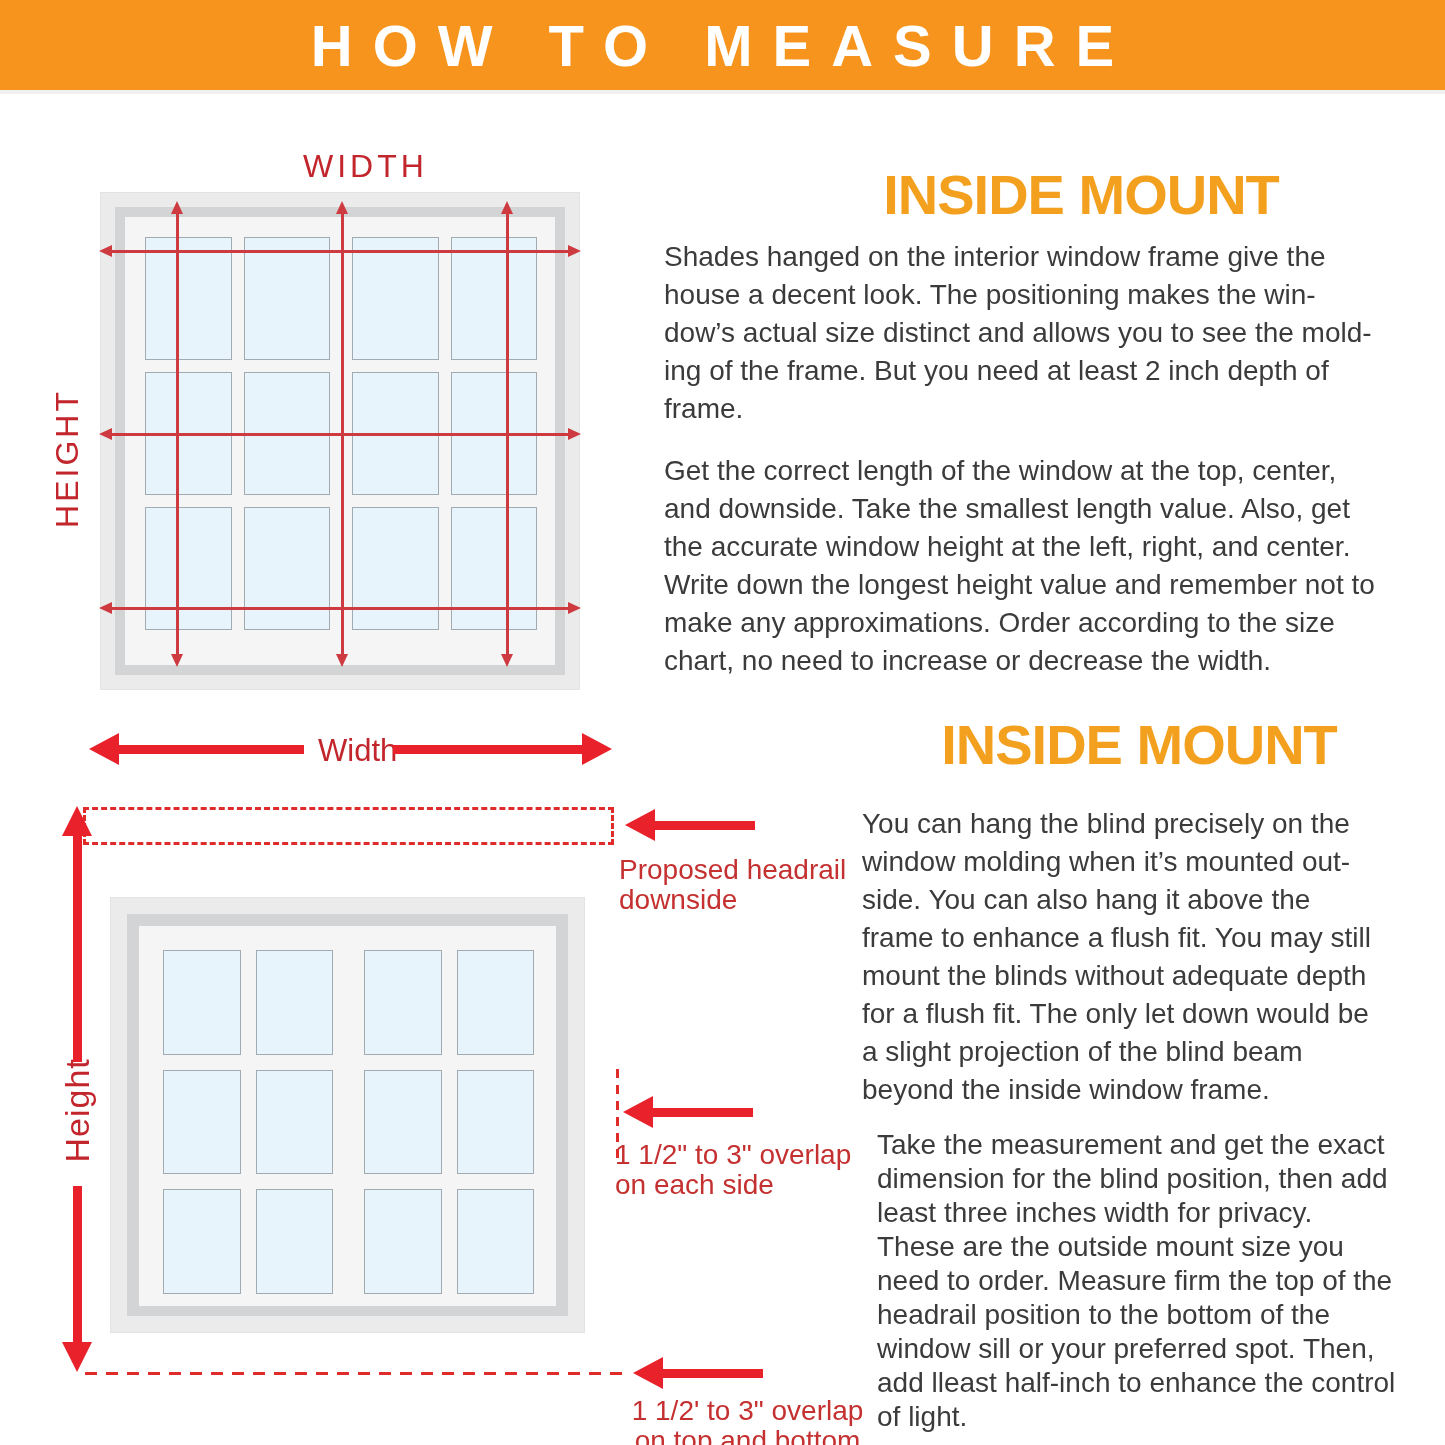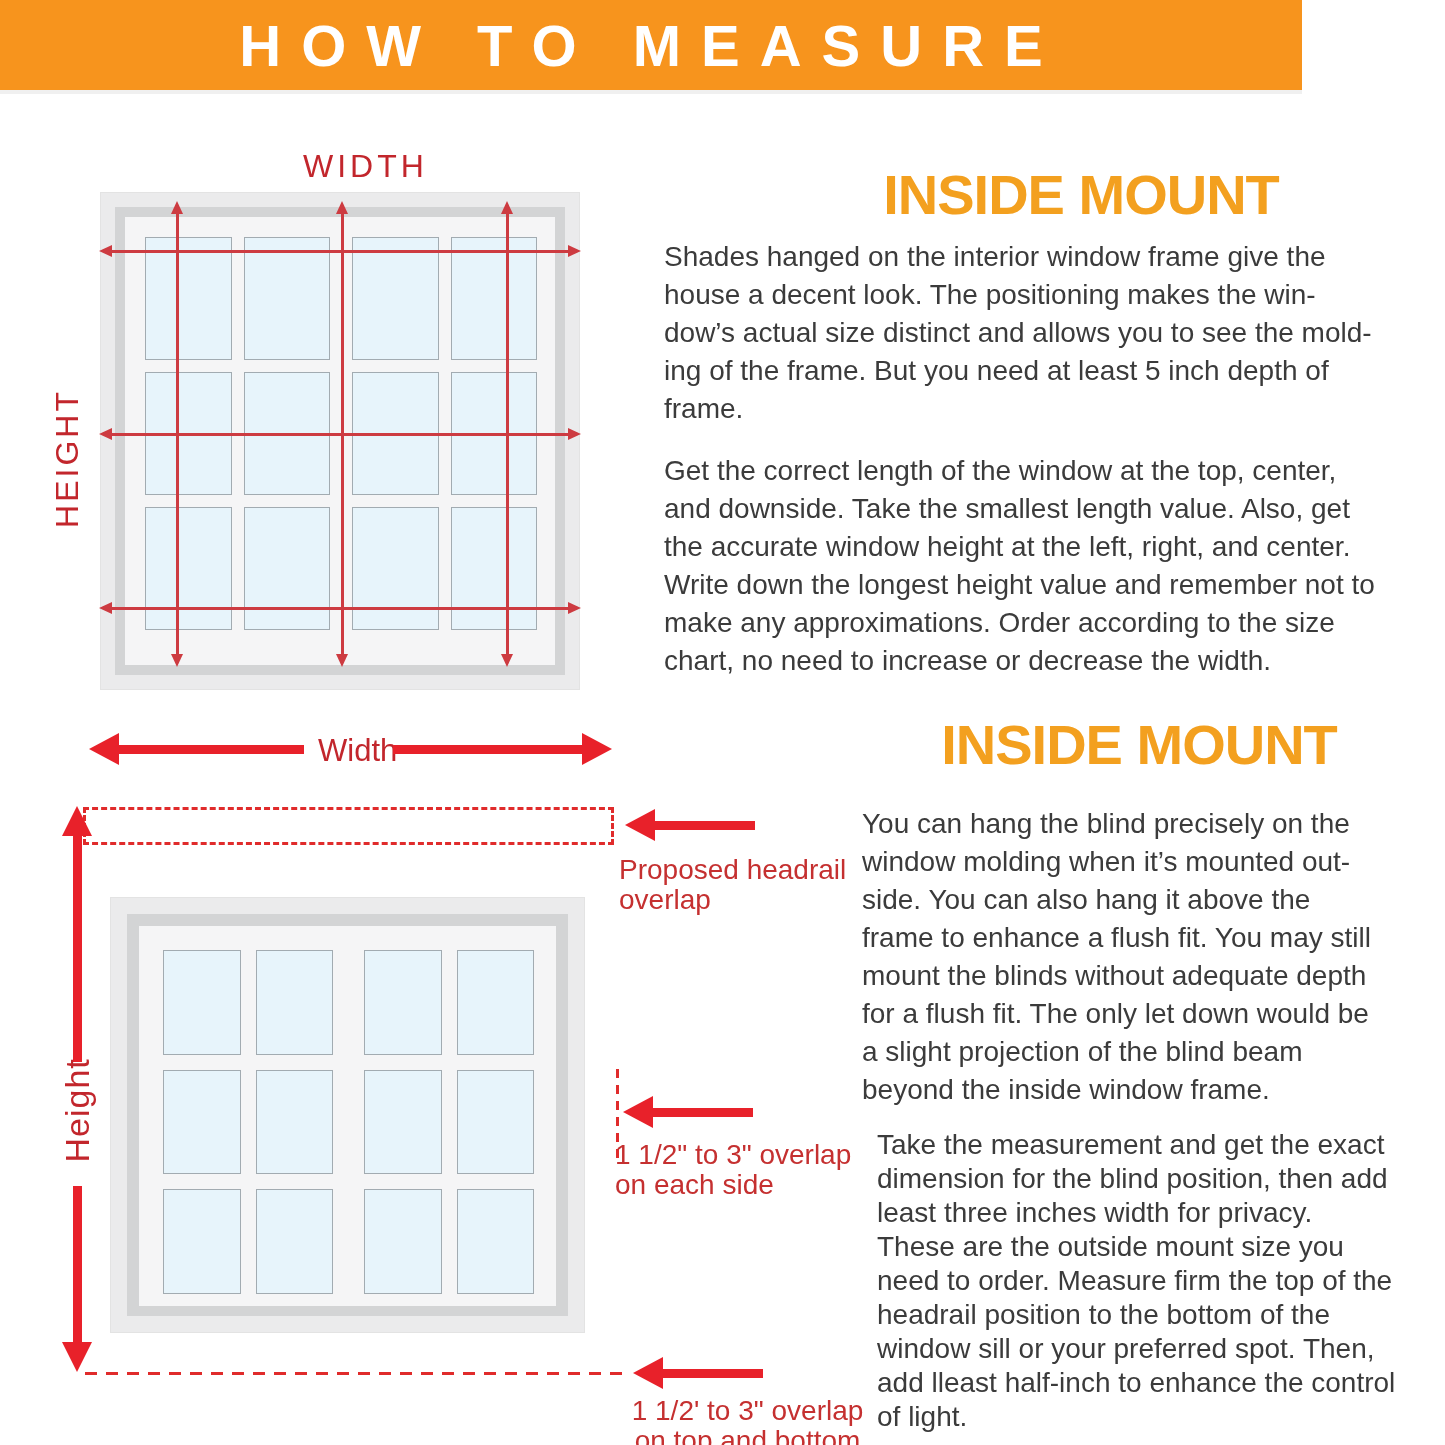--- a/index.html
+++ b/index.html
@@ -1,21 +1,21 @@
 <!DOCTYPE html>
 <html><head>
 <meta charset="utf-8">
 <style>
   html,body{margin:0;padding:0;background:#ffffff;}
   #stage{
     position:relative;width:1445px;height:1445px;background:#ffffff;overflow:hidden;
     font-family:"Liberation Sans","DejaVu Sans",sans-serif;color:#3b3b3b;
   }
   
-  .banner{position:absolute;left:0;top:0;width:1302px;height:90px;background:#f7941d;
+  .banner{position:absolute;left:0;top:0;width:1445px;height:90px;background:#f7941d;
           display:flex;align-items:center;justify-content:center;border-bottom:4px solid #f0f0f0;}
   .banner h1{margin:0;color:#ffffff;font-size:58px;font-weight:bold;
              letter-spacing:20px;white-space:nowrap;}
   
   .crimson{color:#c2262c;}
   .rot{transform:rotate(-90deg);transform-origin:center center;}
   .lbl{position:absolute;white-space:pre;}
   
   .window{position:absolute;background:#ebebec;border:1px solid #e3e3e3;box-sizing:border-box;}
   .window .bevel{position:absolute;background:#d3d4d5;}
@@ -112,21 +112,21 @@
 
   <section>
 
     <div class="thick head-left" style="left:119px;top:745px;width:185px;"></div>
     <div class="lbl crimson" style="left:318px;top:733px;font-size:31px;">Width</div>
     <div class="thick head-right" style="left:393px;top:745px;width:189px;"></div>
 
     <div class="dash-rect" style="left:83px;top:807px;width:531px;height:38px;"></div>
     <div class="thick head-left" style="left:655px;top:821px;width:100px;"></div>
     <div class="annot" style="left:619px;top:855px;">Proposed headrail
-overlap</div>
+downside</div>
 
     <div class="varrow" style="left:62px;top:806px;height:566px;">
       <div class="head-up"></div>
       <div class="shaft" style="top:28px;height:228px;"></div>
       <div class="vtxt rot" style="top:288px;">Height</div>
       <div class="shaft" style="top:380px;bottom:28px;"></div>
       <div class="head-down"></div>
     </div>
 
     <div class="window" style="left:110px;top:897px;width:475px;height:436px;">
@@ -164,21 +164,21 @@
 on top and bottom</div>
   </section>
 
   <section>
 
     <h2 class="mount-heading" style="left:1047px;top:162px;margin-left:34px;">INSIDE MOUNT</h2>
 
     <p class="para" style="left:664px;top:238px;">Shades hanged on the interior window frame give the
 house a decent look. The positioning makes the win-
 dow’s actual size distinct and allows you to see the mold-
-ing of the frame. But you need at least 5 inch depth of
+ing of the frame. But you need at least 2 inch depth of
 frame.</p>
 
     <p class="para" style="left:664px;top:452px;">Get the correct length of the window at the top, center,
 and downside. Take the smallest length value. Also, get
 the accurate window height at the left, right, and center.
 Write down the longest height value and remember not to
 make any approximations. Order according to the size
 chart, no need to increase or decrease the width.</p>
 
     <h2 class="mount-heading" style="left:1139px;top:712px;">INSIDE MOUNT</h2>

